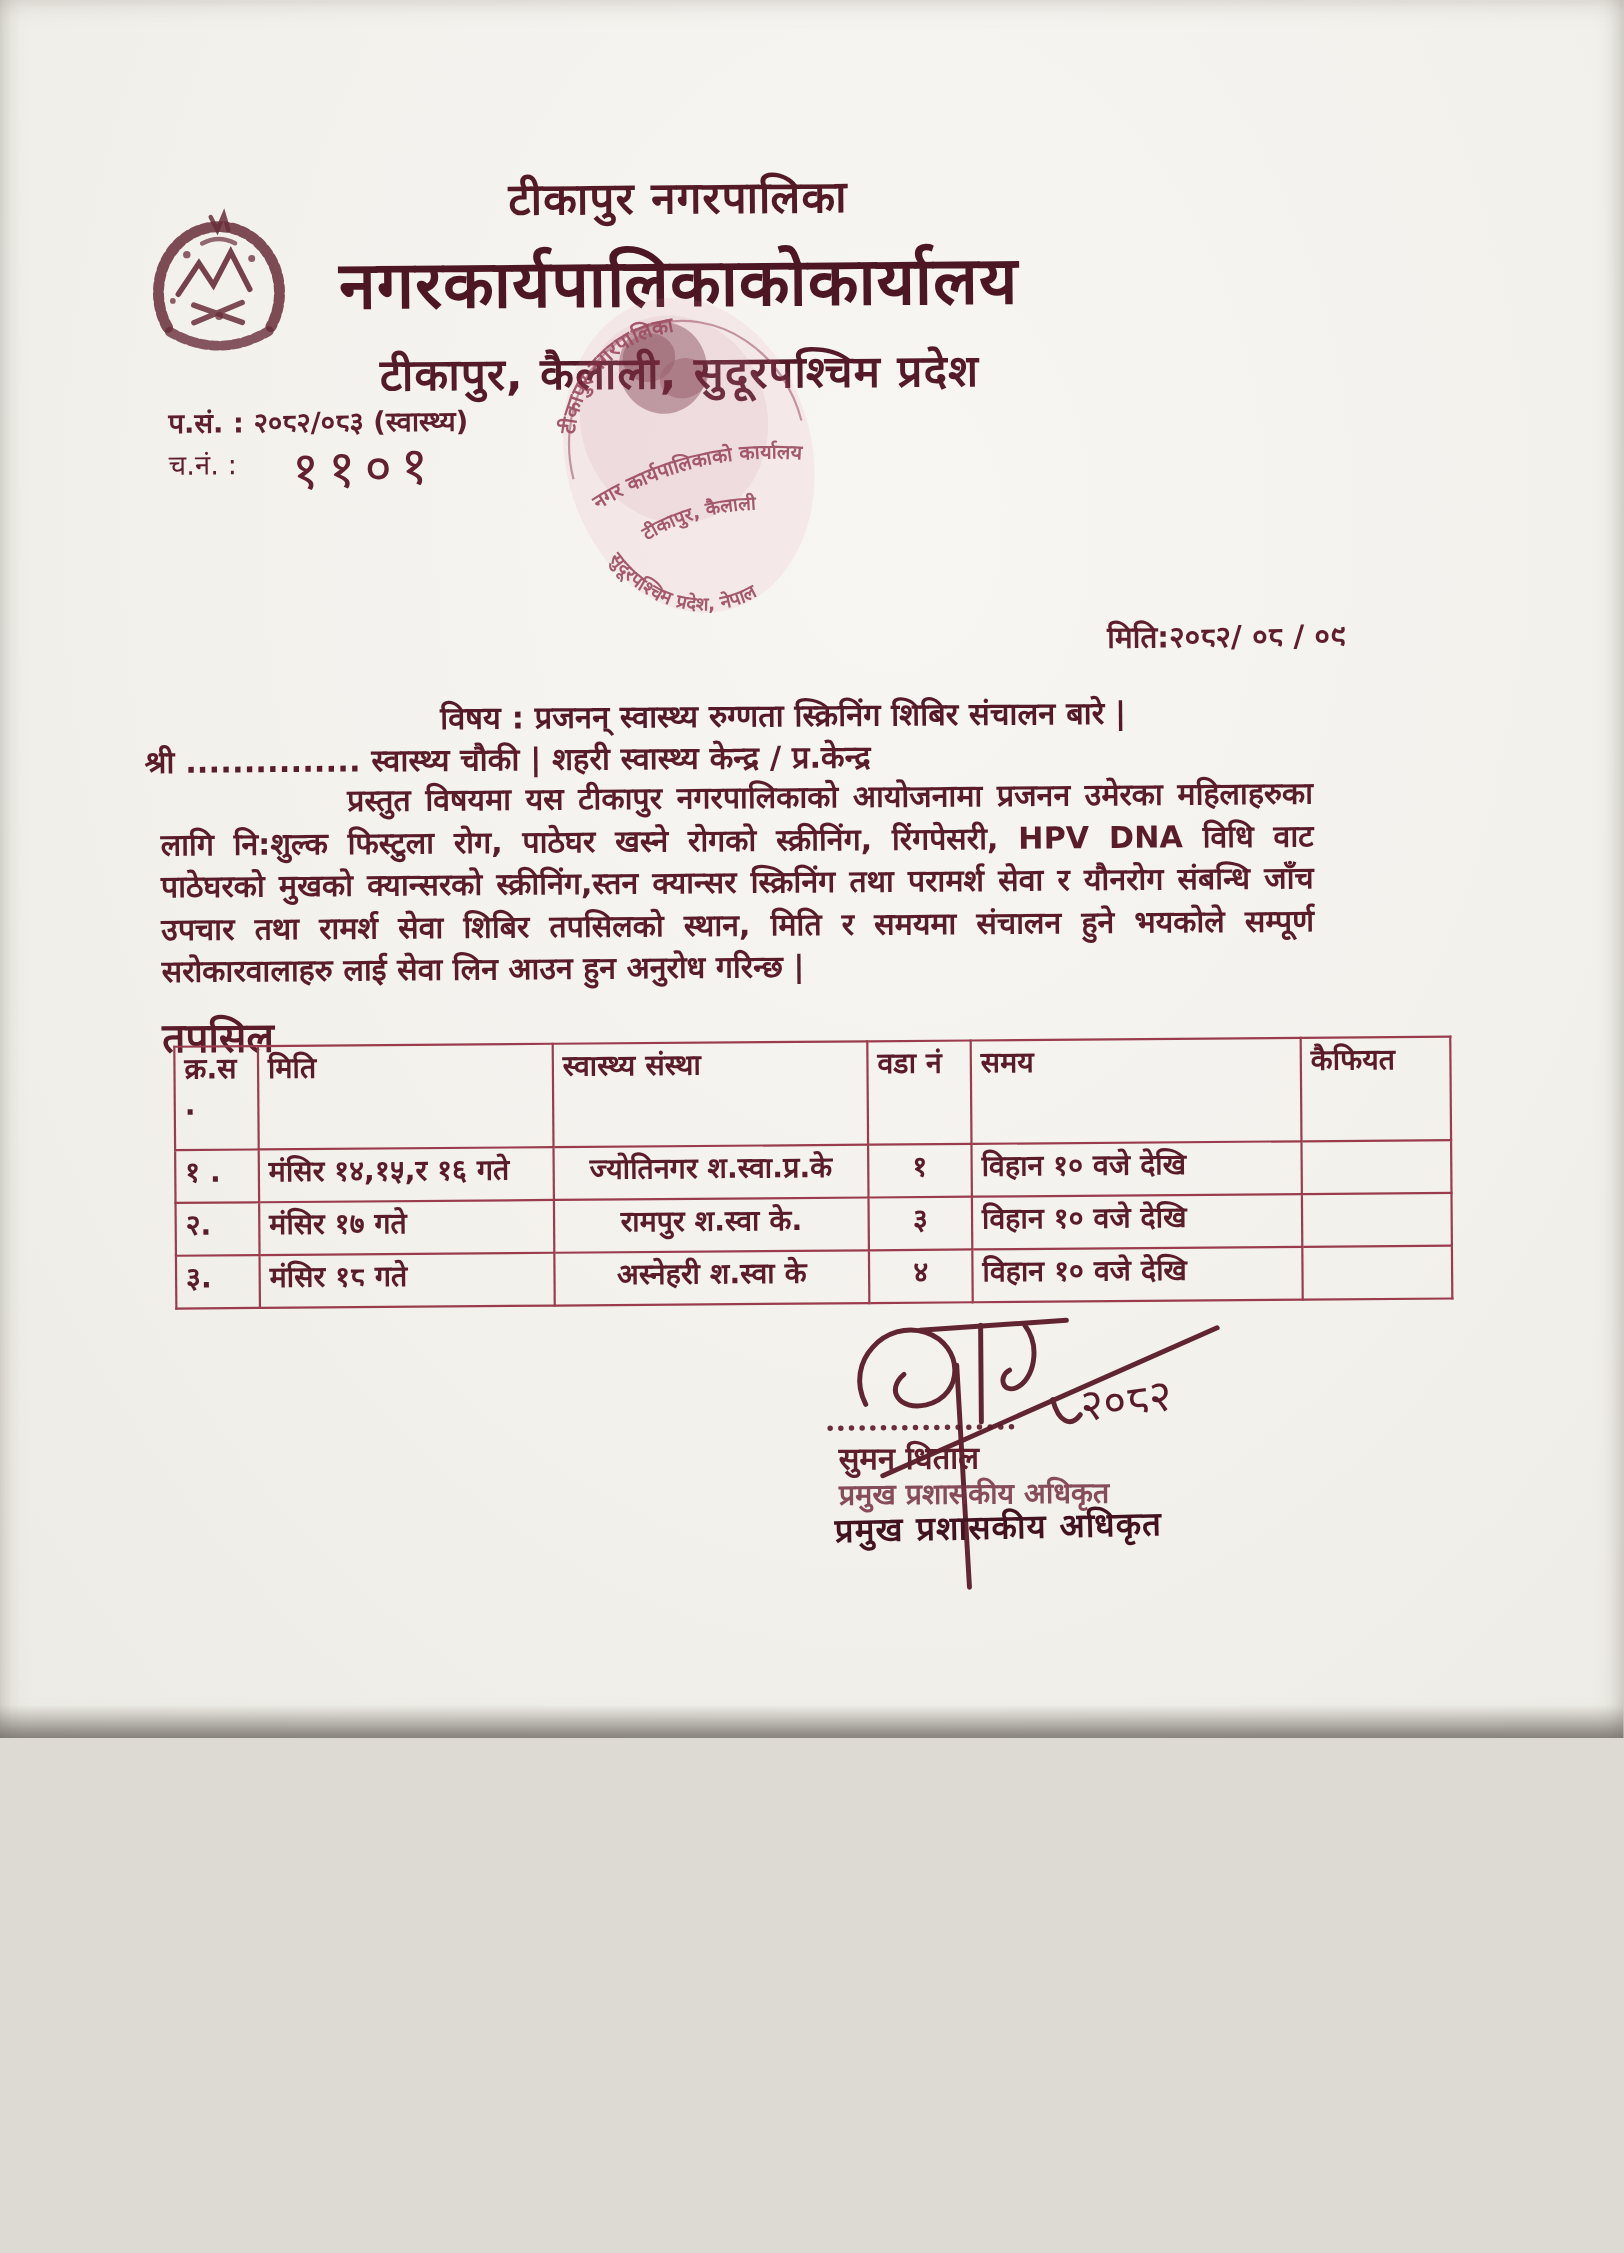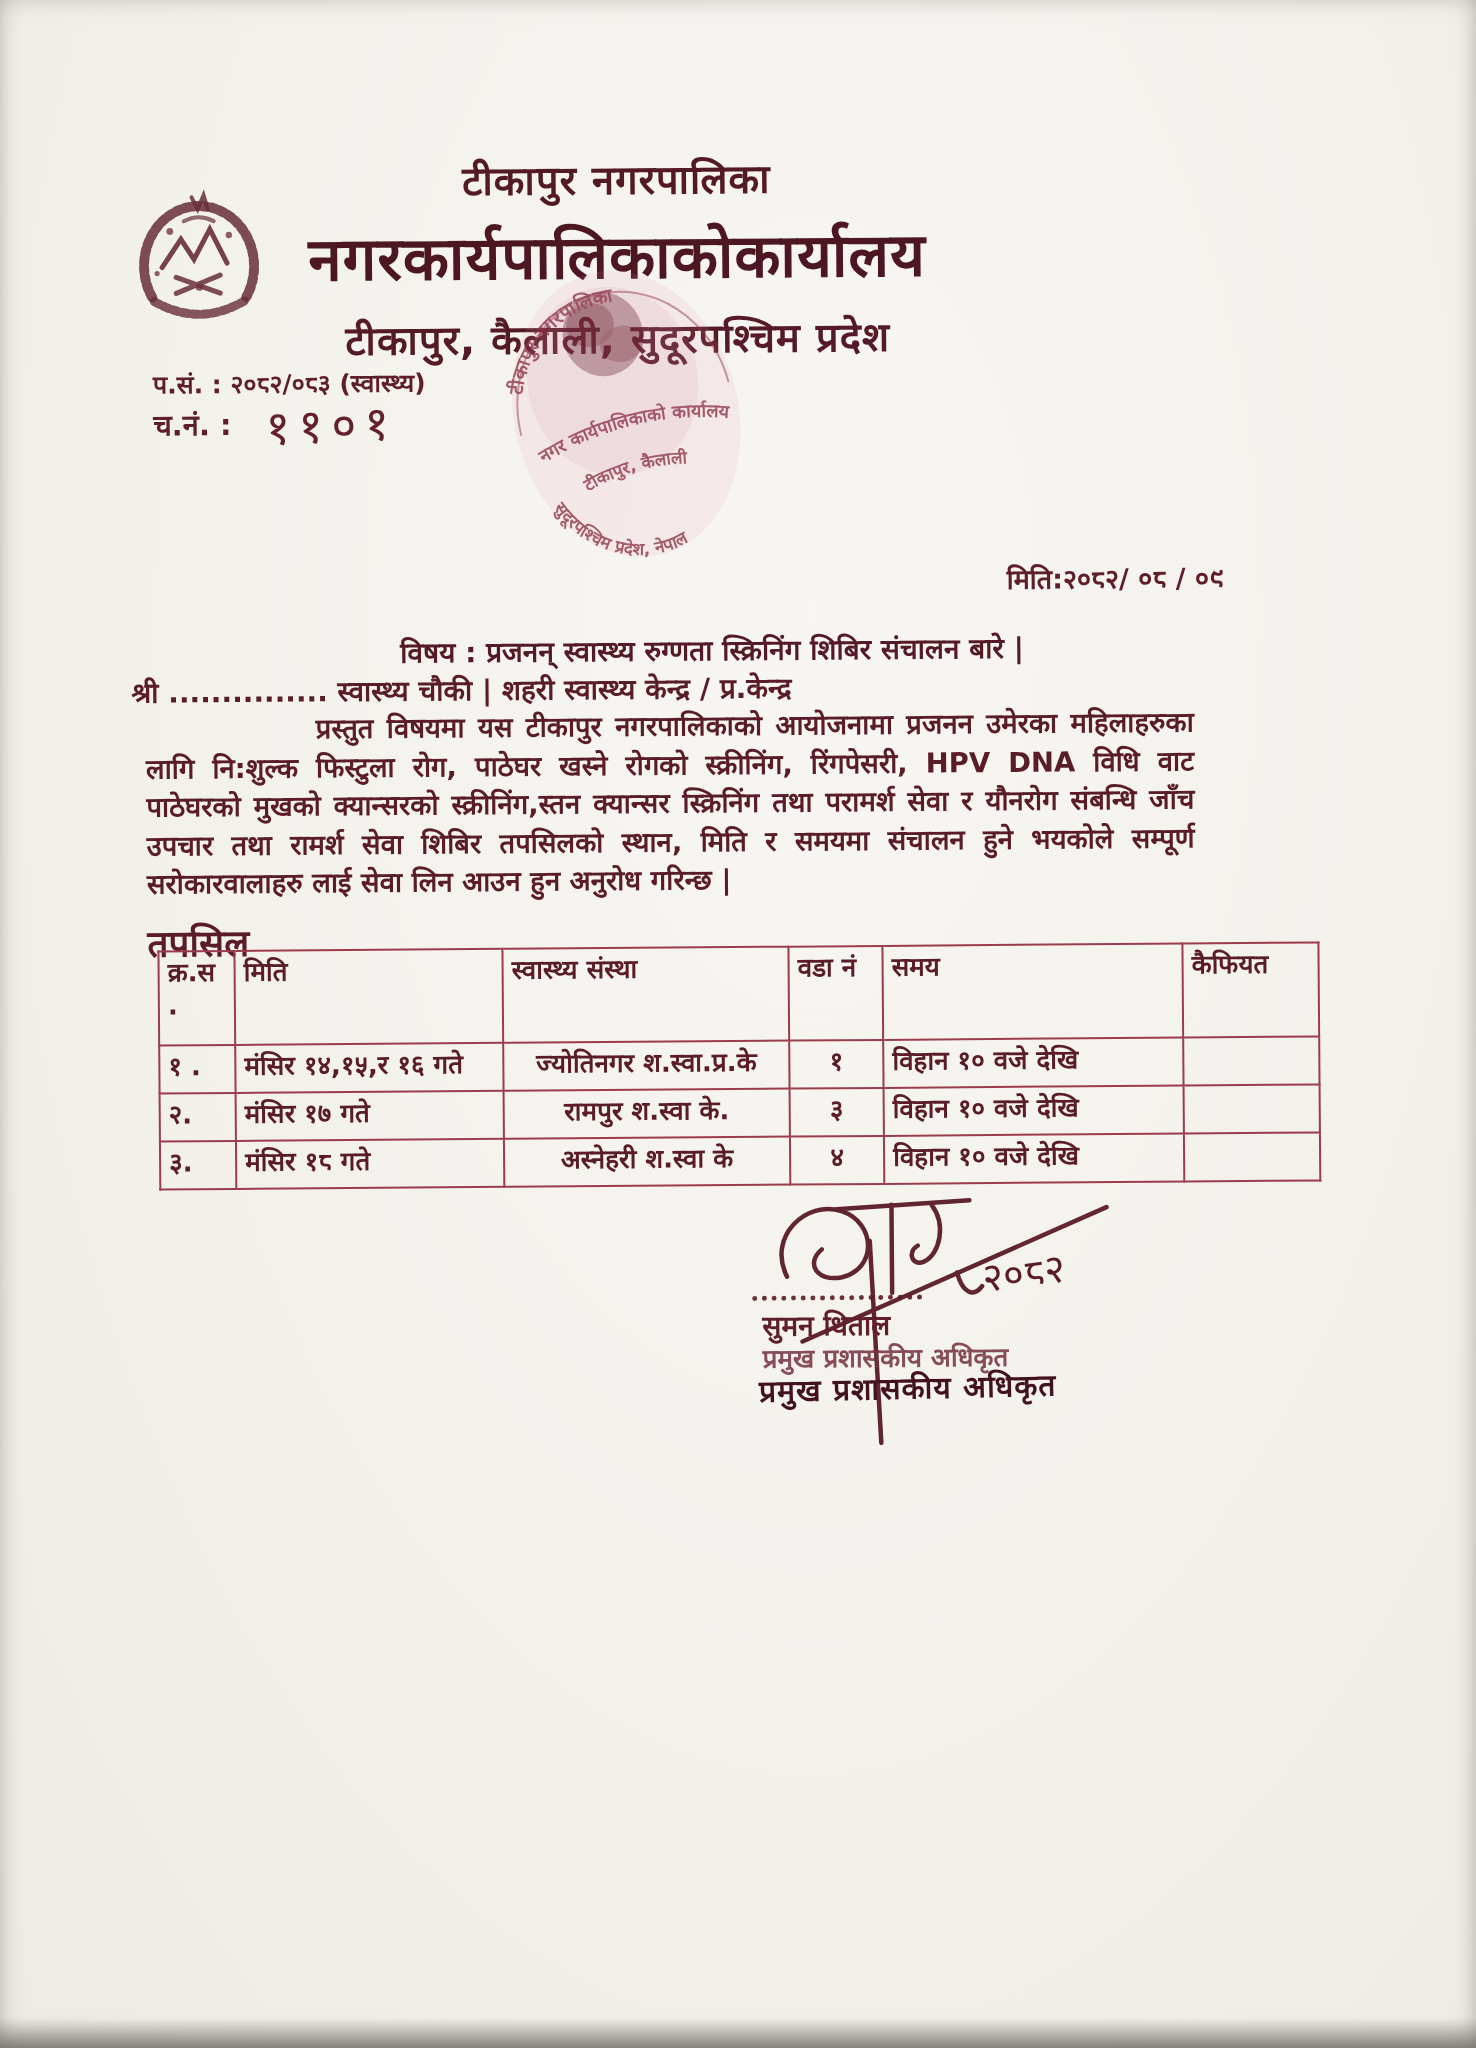--- a/index.html
+++ b/index.html
@@ -1,18 +1,18 @@
 <!DOCTYPE html>
 <html lang="ne"><head>
 <meta charset="utf-8">
 <style>
   html,body{margin:0;padding:0;background:#dddad4;}
   .page{
     position:relative;
-    width:1476px;height:2048px;
+    width:1476px;height:1580px;
     margin:0 auto;
     background:
       radial-gradient(ellipse at 55% 30%, #f8f6f2 0%, #f3f1ec 55%, #edebe5 100%);
     box-shadow:
       inset 0 -20px 26px -14px rgba(95,90,80,.55),
       inset -16px 0 22px -14px rgba(140,135,125,.38),
       inset 16px 0 22px -14px rgba(140,135,125,.30),
       inset 0 16px 22px -14px rgba(140,135,125,.25);
     overflow:hidden;
     font-family:"DejaVu Sans", sans-serif;
@@ -26,21 +26,21 @@
   .hdr .org-top{font-size:40px;font-weight:bold;color:#531a26;letter-spacing:1px;}
   .hdr .office{font-size:60px;font-weight:bold;color:#4c1622;letter-spacing:1px;margin-top:8px;}
   .hdr .addr{font-size:40px;font-weight:bold;color:#551a27;margin-top:14px;letter-spacing:1px;}
 
   .emblem{left:122px;top:165px;width:150px;height:160px;opacity:.92;}
 
   .seal{left:498px;top:258px;width:250px;height:310px;transform:rotate(-14deg);opacity:.85;pointer-events:none;}
 
   
   .refline{left:150px;top:362px;font-size:25px;font-weight:bold;color:#5e1e2c;}
-  .chline{left:150px;top:400px;font-size:29px;font-weight:bold;color:#5e1e2c;}
+  .chline{left:150px;top:400px;font-size:25px;font-weight:normal;color:#5e1e2c;}
   .ch-hand{left:262px;top:388px;font-size:48px;color:#63202e;letter-spacing:8px;transform:rotate(-2deg);font-weight:normal;}
   .dateline{left:1002px;top:562px;font-size:27px;font-weight:bold;color:#5e1e2c;}
 
   
   .subject{left:395px;top:630px;font-size:28px;font-weight:bold;color:#551a27;}
   .addressee{left:126px;top:668px;font-size:28px;font-weight:bold;color:#5a1c29;}
   .body-par{
     left:140px;top:706px;width:1048px;
     font-size:27.5px;line-height:1.40;text-align:justify;
     text-indent:170px;color:#5a1c29;font-weight:bold;

